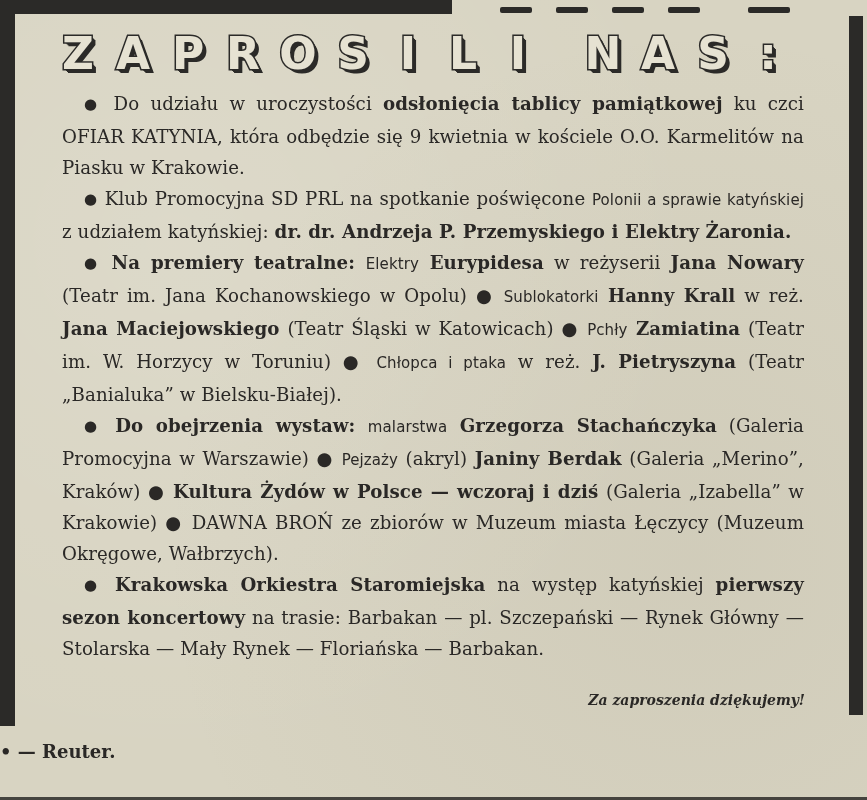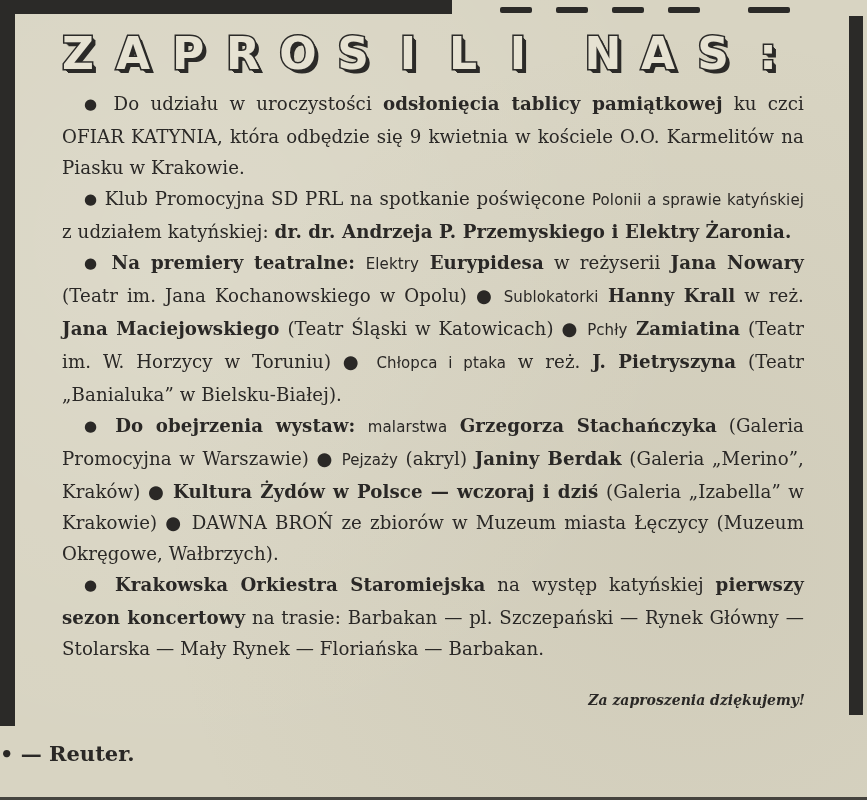--- a/index.html
+++ b/index.html
@@ -36,21 +36,21 @@
       letter-spacing: 0.1px;
     }
     .para { margin: 0; text-indent: 22px; }
     .b { font-weight: bold; }
     .i { font-family: "DejaVu Sans", "Liberation Sans", sans-serif; font-size: 15px; }
     .bullet { font-family: "DejaVu Sans", sans-serif; font-size: 15px; position: relative; top: -1px; }
     .thanks {
       position: absolute; right: 62px; top: 692px; font-size: 14px; font-weight: bold; font-style: italic;
     }
     .reuter {
-      position: absolute; left: 0px; top: 741px; font-size: 21px; font-weight: bold;
+      position: absolute; left: 0px; top: 741px; font-size: 18px; font-weight: bold;
     }
     .bottom-rule { position: absolute; left: 0; top: 797px; width: 867px; height: 3px; background: #2b2a28; opacity: 0.85; }
   </style>
 </head>
 <body>
 
 <div class="frame-top"></div>
 <div class="frame-left"></div>
 <div class="frame-right"></div>
 <div class="dash" style="left:500px"></div>

